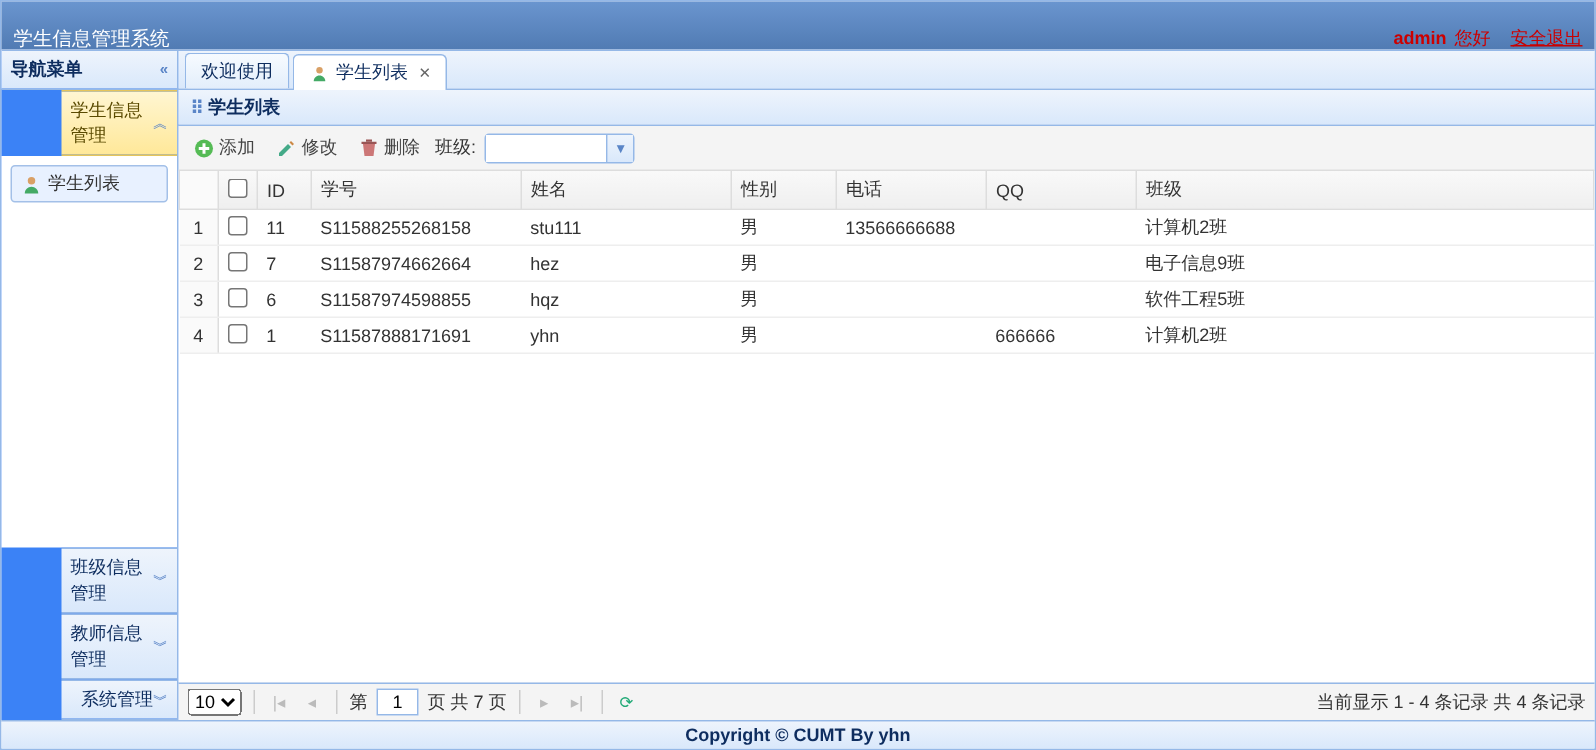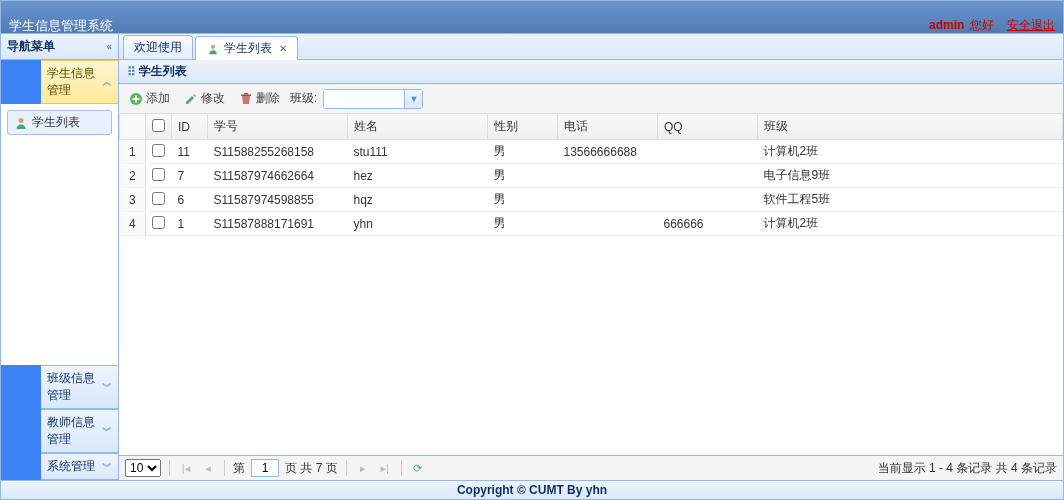--- a/index.html
+++ b/index.html
@@ -12,21 +12,21 @@
 .header-right .user { color: #c00; font-weight: bold; }
 .header-right .greet { color: #c00; margin-left: 2px; margin-right: 10px; }
 .header-right .logout { color: #c00; text-decoration: underline; cursor: pointer; }
 
 .body { flex: 1; display: flex; min-height: 0; }
 
 .sidebar { width: 118px; border-right: 1px solid #95b8e7; display: flex; flex-direction: column; background: #3b82f6; }
 .sidebar-header { background: linear-gradient(#eef4fc, #d9e8fb); border-bottom: 1px solid #95b8e7; padding: 4px 6px; font-weight: bold; color: #0e2d5f; display: flex; justify-content: space-between; align-items: center; }
 .collapse-icon { color: #5a85c7; font-size: 10px; }
 .accordion-panel { display: flex; flex-direction: column; flex: 1; }
-.acc-header { background: linear-gradient(#fff6d2, #ffe899); border: 1px solid #e6c55a; border-left: none; border-right: none; padding: 4px 6px; color: #5a4a00; display: flex; justify-content: space-between; align-items: center; cursor: pointer; margin-left: 40px; }
+.acc-header { background: linear-gradient(#fff6d2, #ffe899); border: 1px solid #e6c55a; border-left: none; border-right: none; padding: 4px 6px; color: #5a4a00; display: flex; justify-content: flex-end; align-items: center; cursor: pointer; margin-left: 40px; }
 .acc-header.collapsed { background: linear-gradient(#eef4fc, #d9e8fb); border-color: #95b8e7; color: #0e2d5f; }
 .acc-body { background: #fff; flex: 1; padding: 6px; }
 .tree-item { background: #e8f1ff; border: 1px solid #a3c0e8; border-radius: 3px; padding: 3px 6px; display: flex; align-items: center; gap: 4px; cursor: pointer; }
 .tree-icon { width: 14px; height: 14px; display: inline-flex; align-items: center; justify-content: center; }
 
 .main { flex: 1; display: flex; flex-direction: column; min-width: 0; }
 
 .tabstrip { background: linear-gradient(#eef4fc, #d9e8fb); border-bottom: 1px solid #95b8e7; padding: 3px 4px 0 4px; display: flex; gap: 2px; height: 26px; align-items: flex-end; }
 .tab { background: linear-gradient(#f7fbff, #e3eefb); border: 1px solid #95b8e7; border-bottom: none; border-radius: 4px 4px 0 0; padding: 3px 10px; display: flex; align-items: center; gap: 4px; cursor: pointer; color: #0e2d5f; font-size: 12px; }
 .tab.active { background: #fff; position: relative; top: 1px; }

